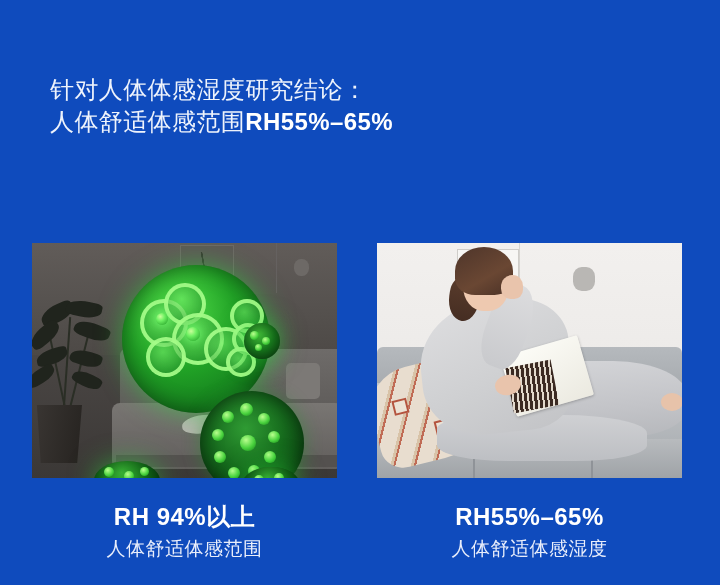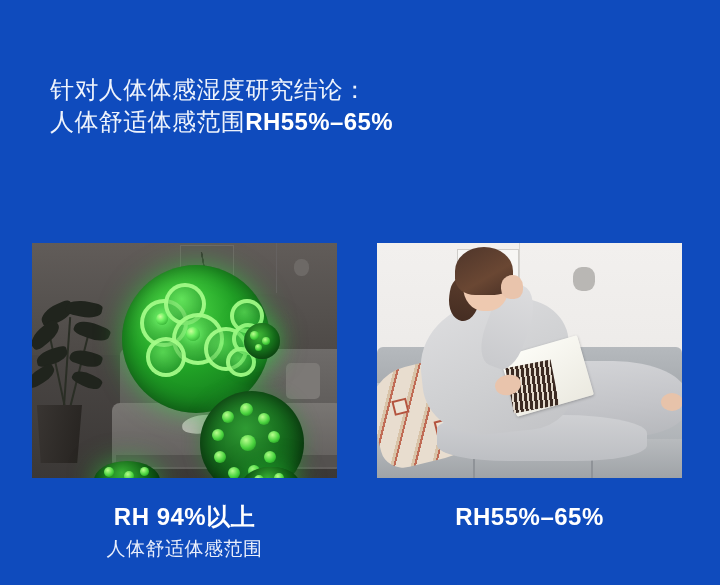--- a/index.html
+++ b/index.html
@@ -469,15 +469,16 @@
   </div>
 
 
   <div class="caption" id="caption-left">
     <div class="cap-title">RH 94%以上</div>
     <div class="cap-sub">人体舒适体感范围</div>
   </div>
 
   <div class="caption" id="caption-right">
     <div class="cap-title">RH55%–65%</div>
+    <div class="cap-sub">人体舒适体感湿度</div>
   </div>
 
 </div>
 
 </body></html>

